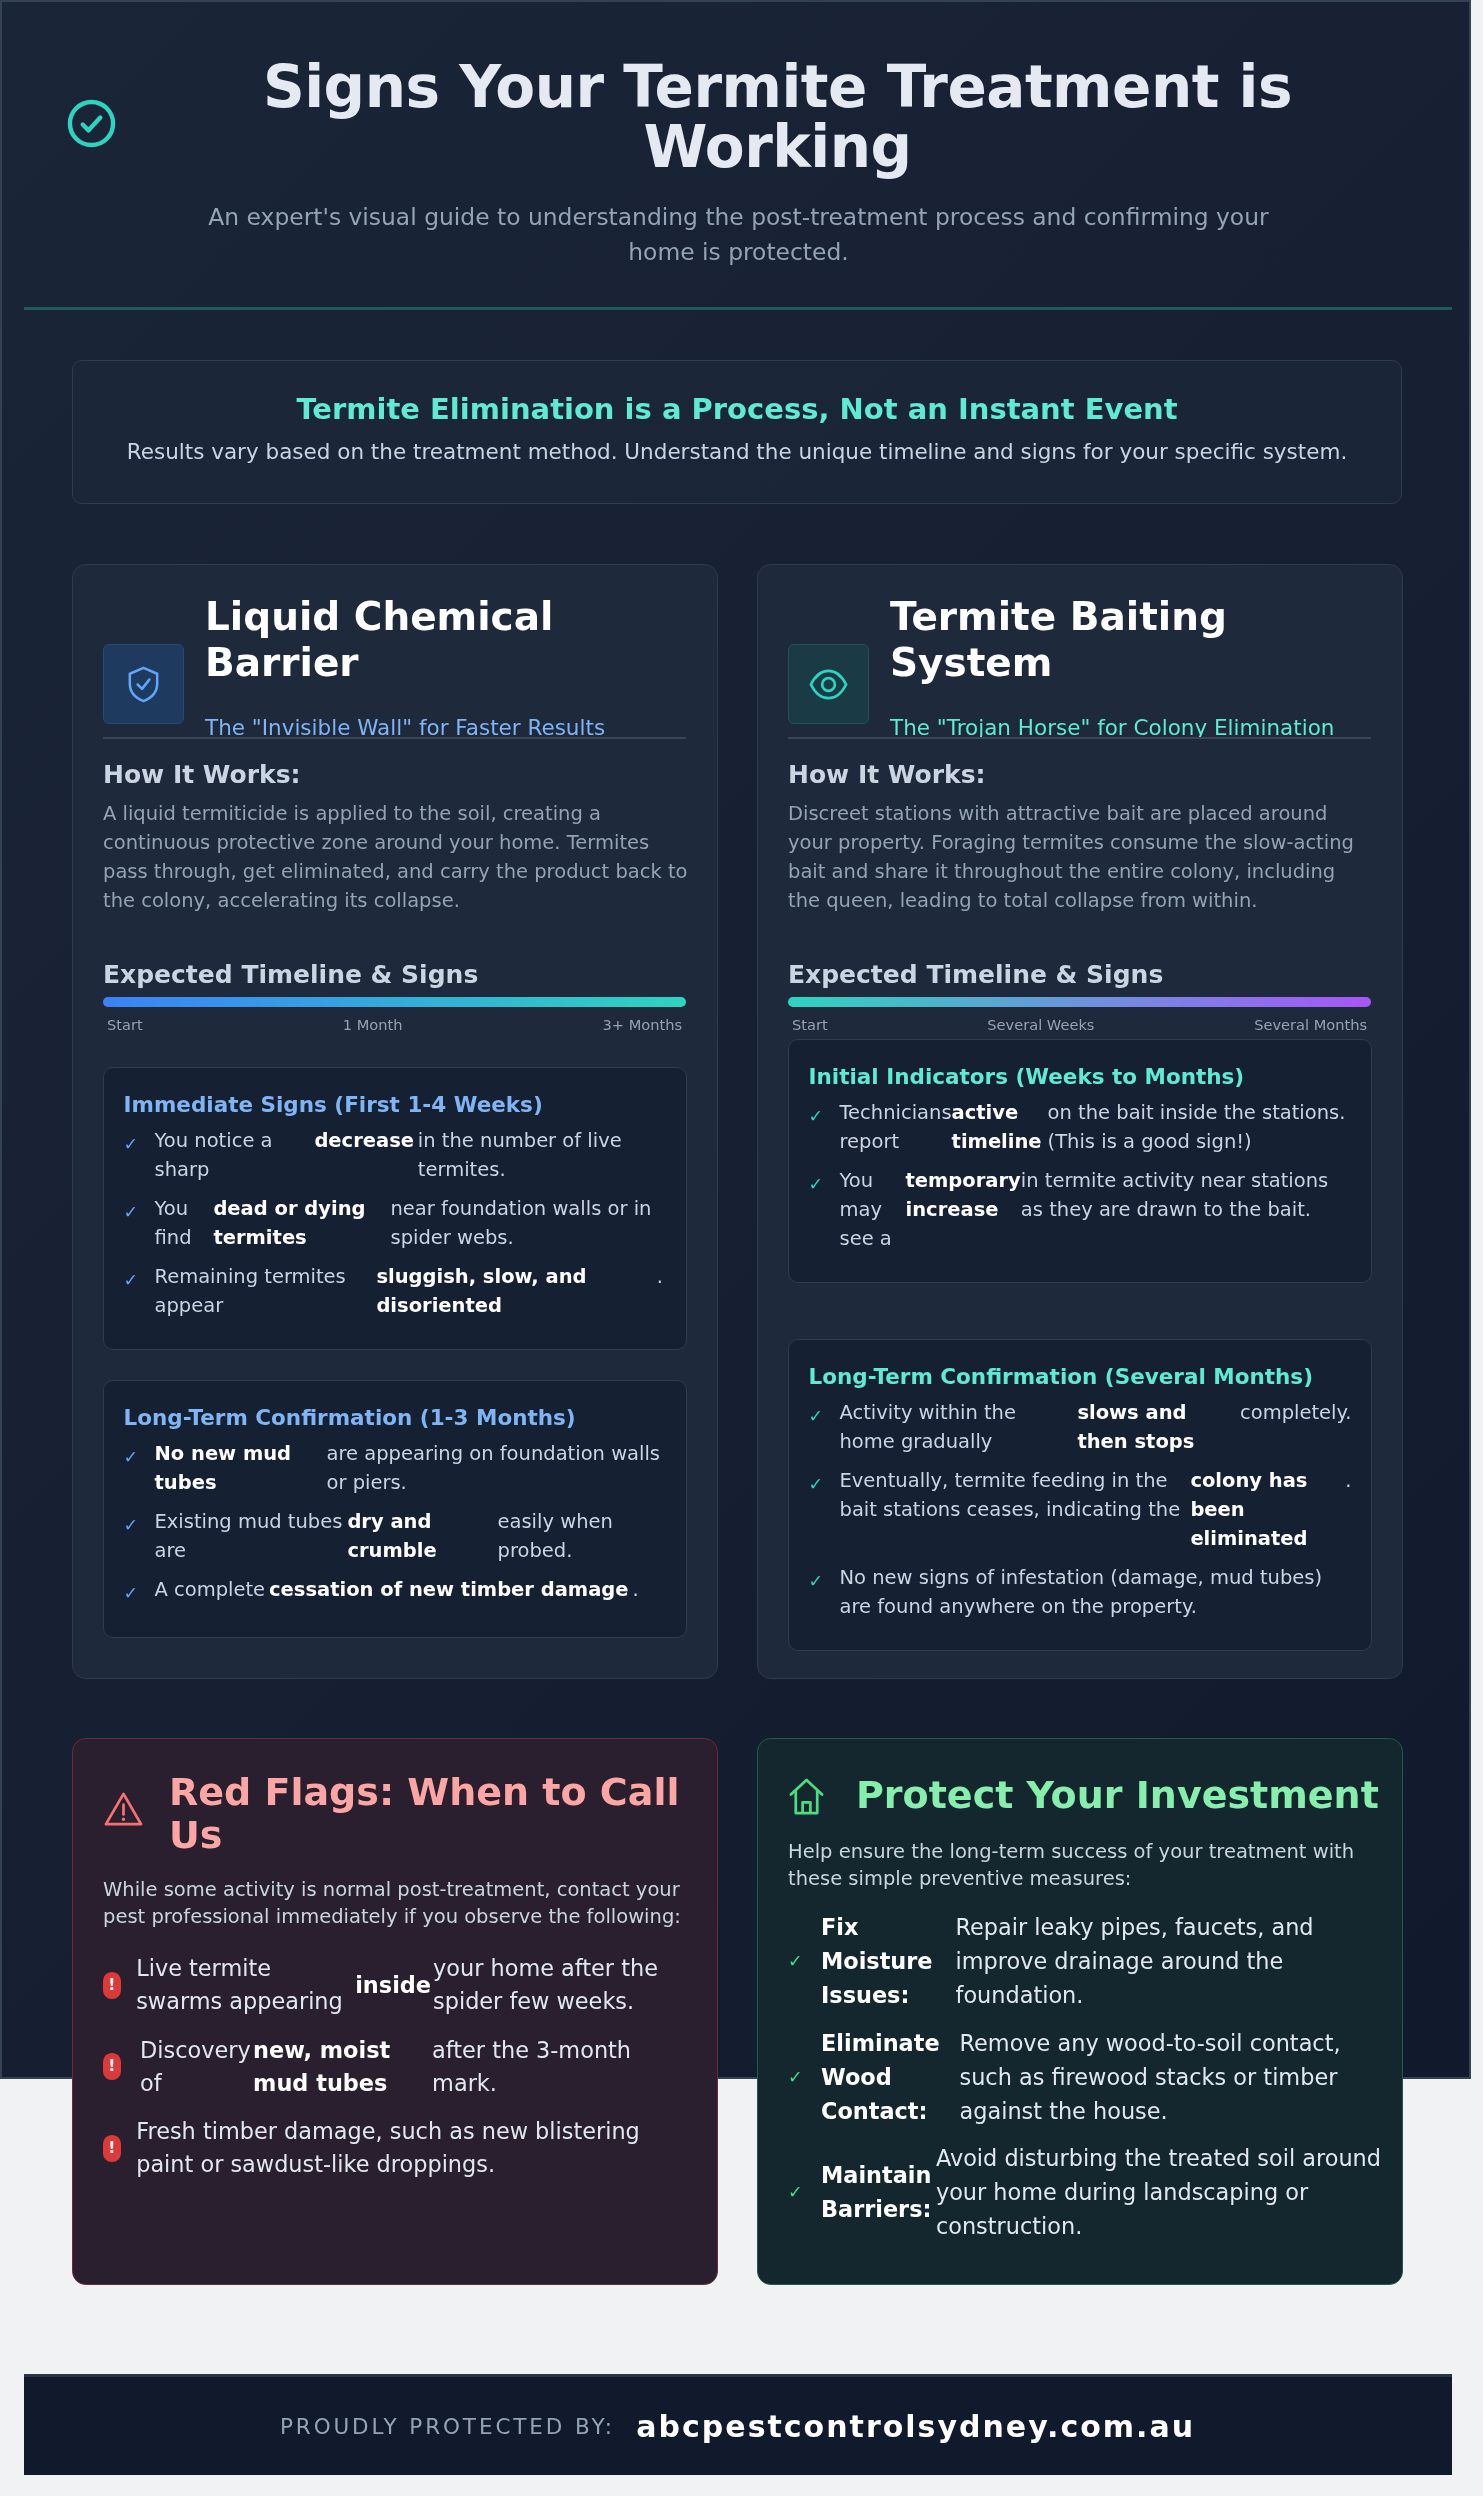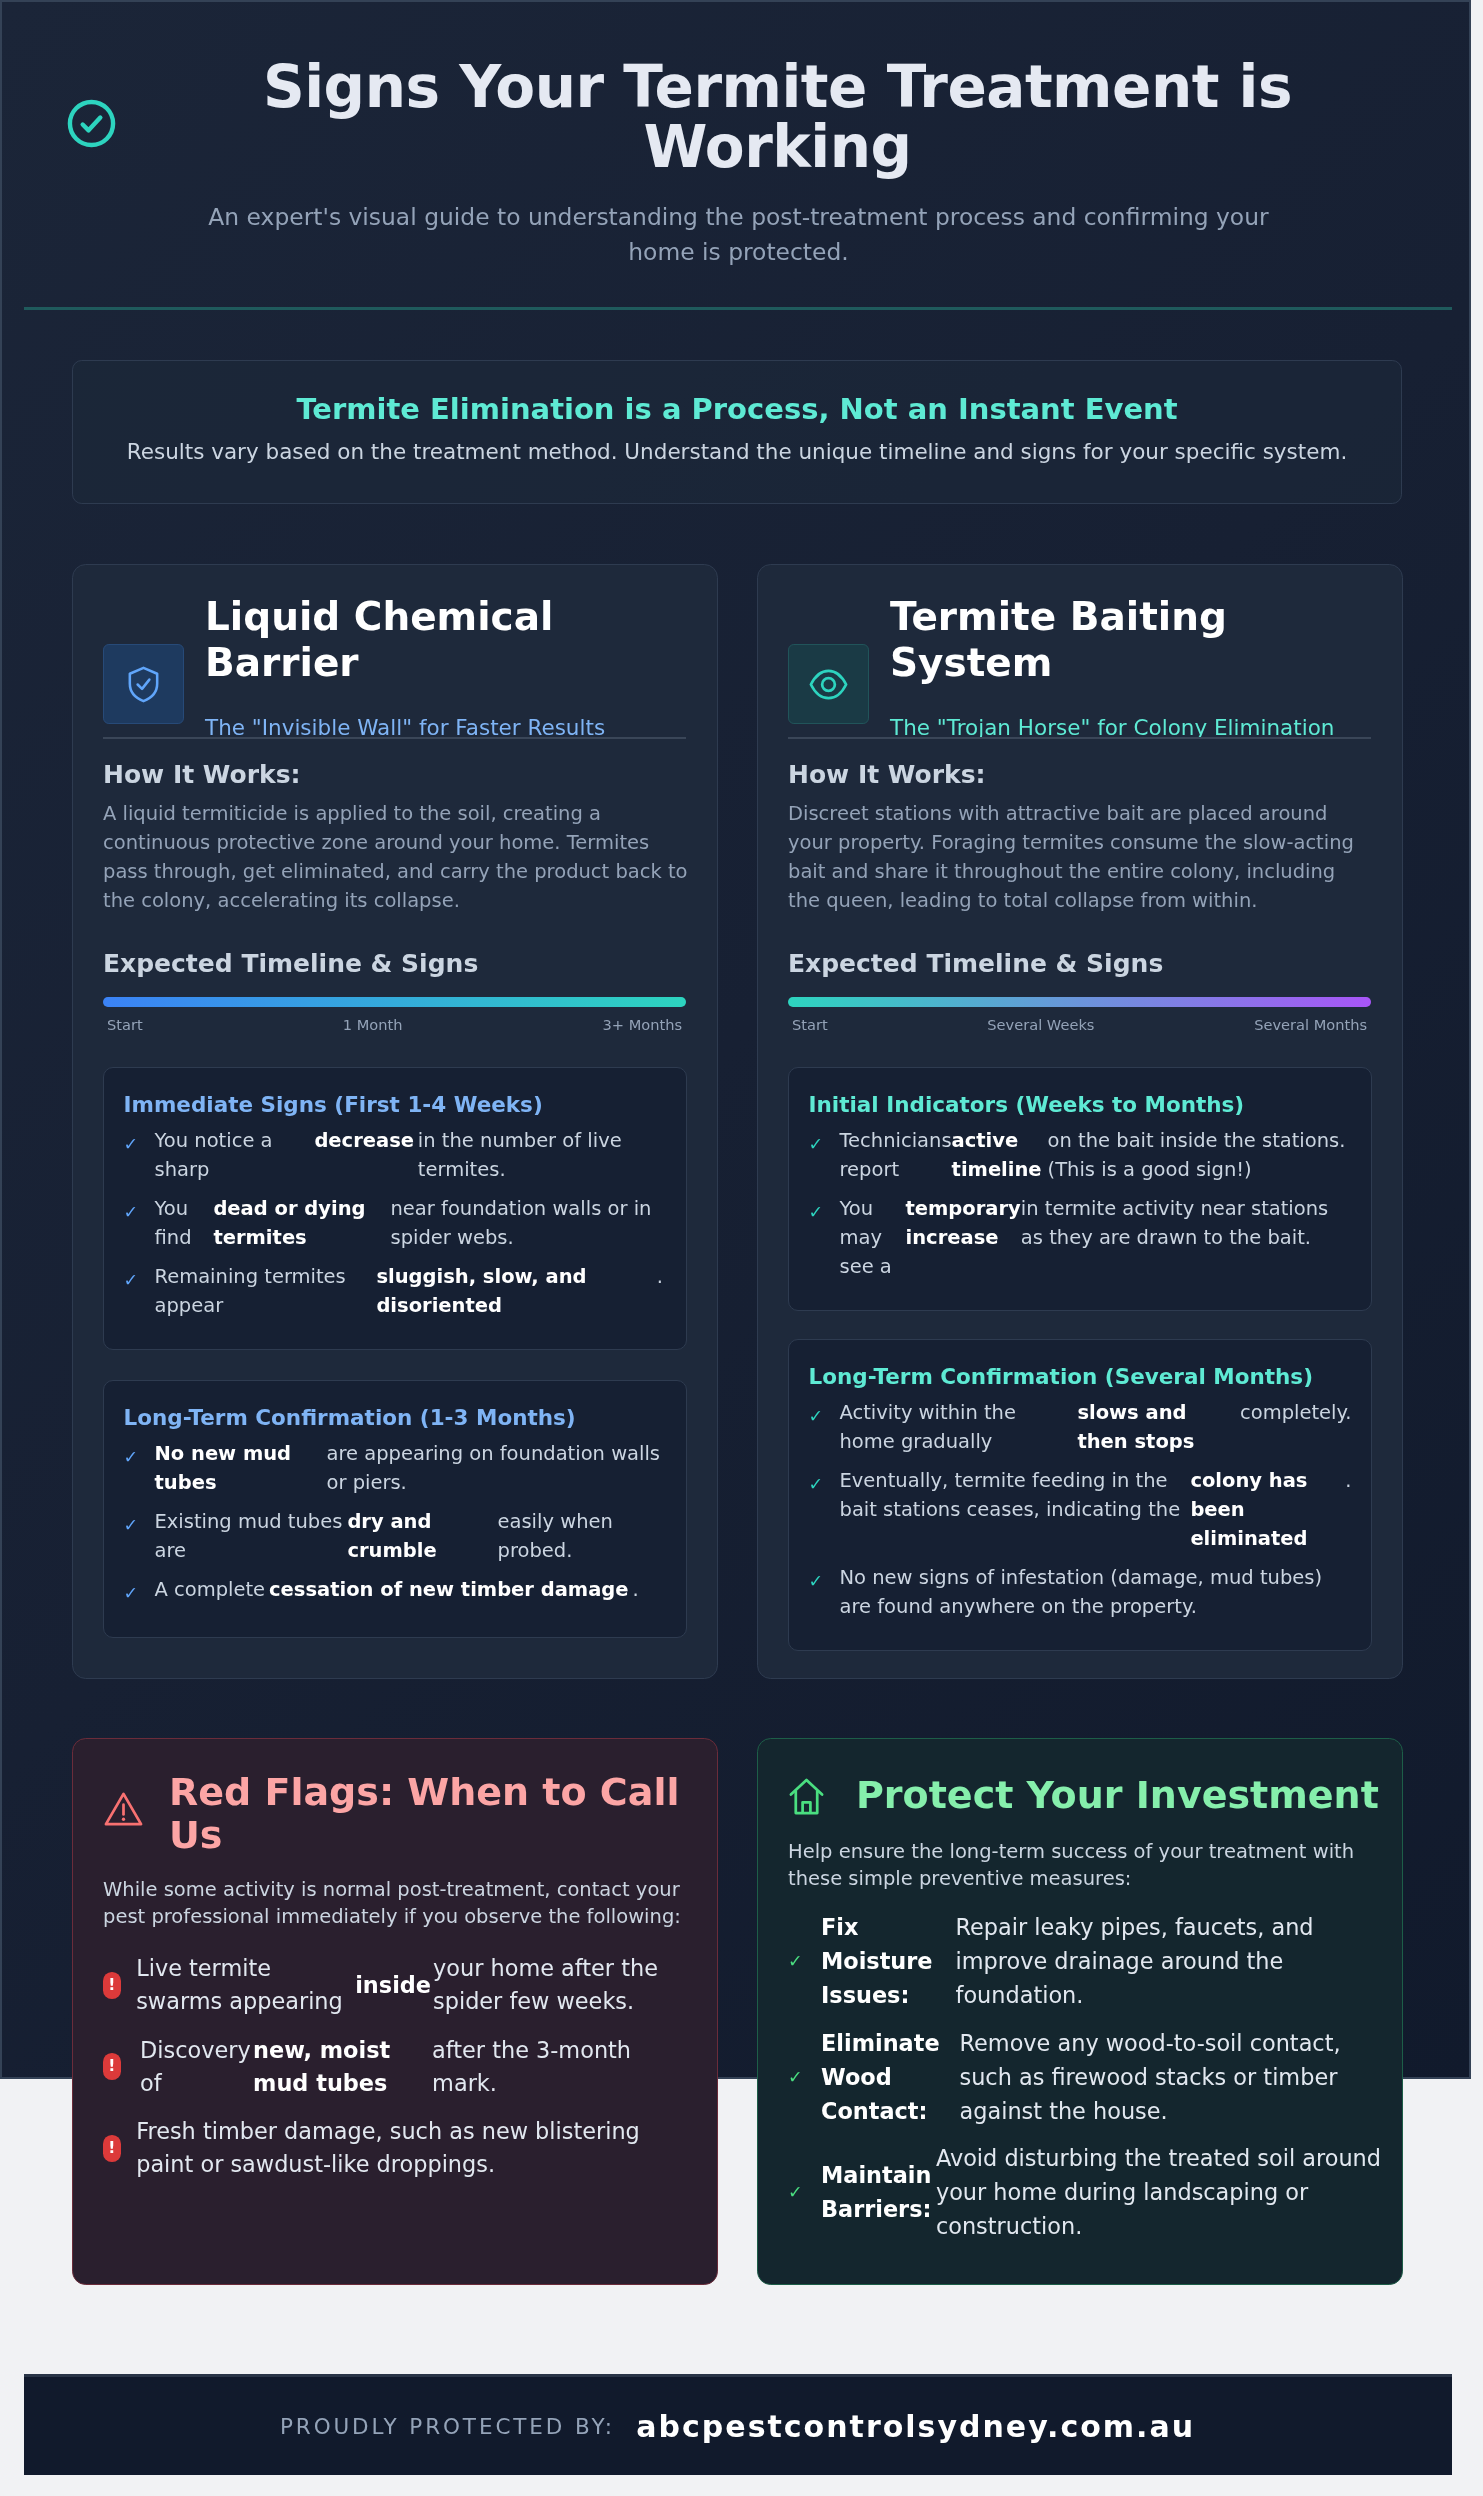--- a/index.html
+++ b/index.html
@@ -53,21 +53,21 @@
     position: absolute; left: 102px; top: 0; width: 468px;
     font-size: 39px; font-weight: bold; line-height: 46px; color: #ffffff;
   }
   .card-tag { position: absolute; left: 102px; top: 119px; font-size: 21.5px; line-height: 29px; white-space: nowrap; }
   .left .card-tag { color: #7fb4f5; }
   .right .card-tag { color: #5eead4; }
   .card-rule { position: absolute; left: 30px; top: 172px; width: 583px; height: 2px; background: #3a4658; }
 
   .how-title { position: absolute; left: 30px; top: 195px; font-size: 25px; font-weight: bold; color: #cbd5e1; }
   .how-text { position: absolute; left: 30px; top: 234px; width: 585px; font-size: 19.5px; line-height: 29px; color: #94a3b8; }
-  .tl-title { position: absolute; left: 30px; top: 384px; font-size: 25px; font-weight: bold; color: #cbd5e1; }
+  .tl-title { position: absolute; left: 30px; top: 395px; font-size: 25px; font-weight: bold; color: #cbd5e1; }
   .tl-bar { position: absolute; left: 30px; top: 432px; width: 583px; height: 9.8px; border-radius: 4.9px; }
   .left .tl-bar { background: linear-gradient(90deg, #3b82f6, #2dd4bf); }
   .right .tl-bar { background: linear-gradient(90deg, #2dd4bf, #a855f7); }
   .tl-labels { position: absolute; left: 34px; top: 451px; width: 575px; display: flex; justify-content: space-between; font-size: 14.6px; color: #94a3b8; }
 
   .sign-box {
     position: absolute; left: 30px; width: 584px;
     background: #162033; border: 1.5px solid #2e3b50; border-radius: 10px;
     padding: 21.5px 19.5px 19.5px 19.5px;
   }
@@ -225,21 +225,21 @@
     <div class="how-title">How It Works:</div>
     <div class="how-text">Discreet stations with attractive bait are placed around your property. Foraging termites consume the slow-acting bait and share it throughout the entire colony, including the queen, leading to total collapse from within.</div>
     <div class="tl-title">Expected Timeline &amp; Signs</div>
     <div class="tl-bar"></div>
     <div class="tl-labels">
       <span>Start</span>
       <span>Several Weeks</span>
       <span>Several Months</span>
     </div>
 
-    <div class="sign-box" style="top:502px;">
+    <div class="sign-box" style="top:474px;">
       <div class="sign-title">Initial Indicators (Weeks to Months)</div>
       <ul class="sign-list">
         <li class="sign-item">
             <span class="chk">✓</span>
             <span class="seg" style="flex:0 0 101px">Technicians report</span>
             <span class="seg b" style="flex:0 0 96px;padding:0 0 0 0">active timeline</span>
             <span class="seg">on the bait inside the stations. (This is a good sign!)</span>
           </li>
         <li class="sign-item">
             <span class="chk">✓</span>

